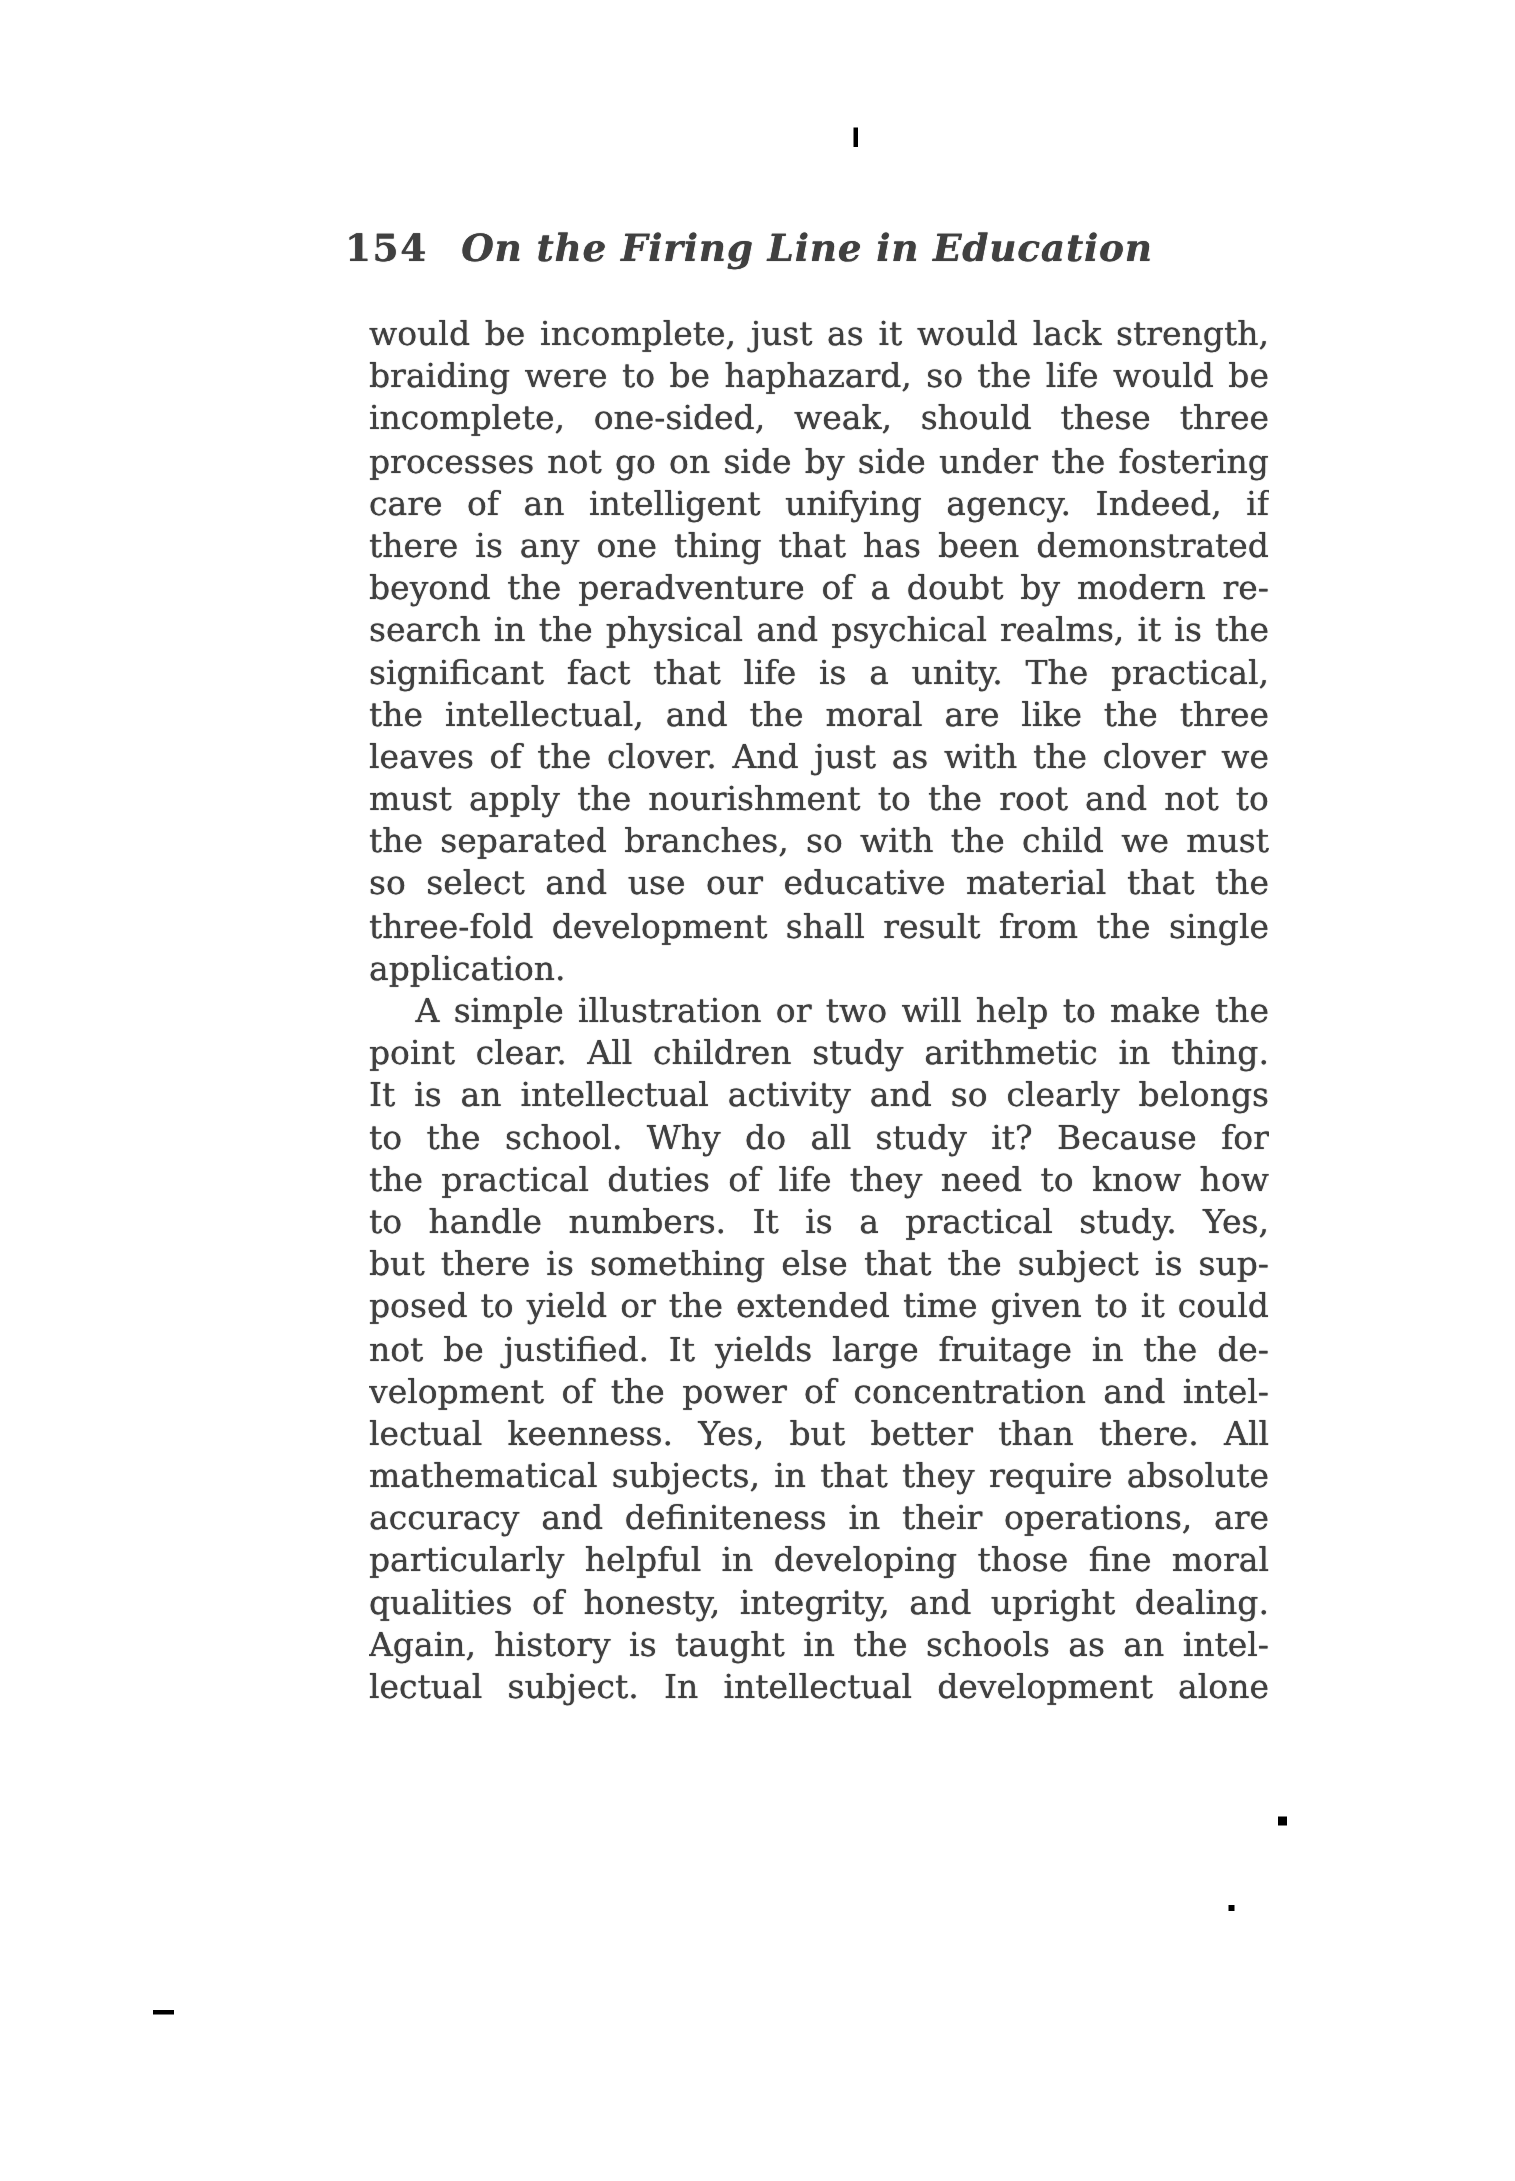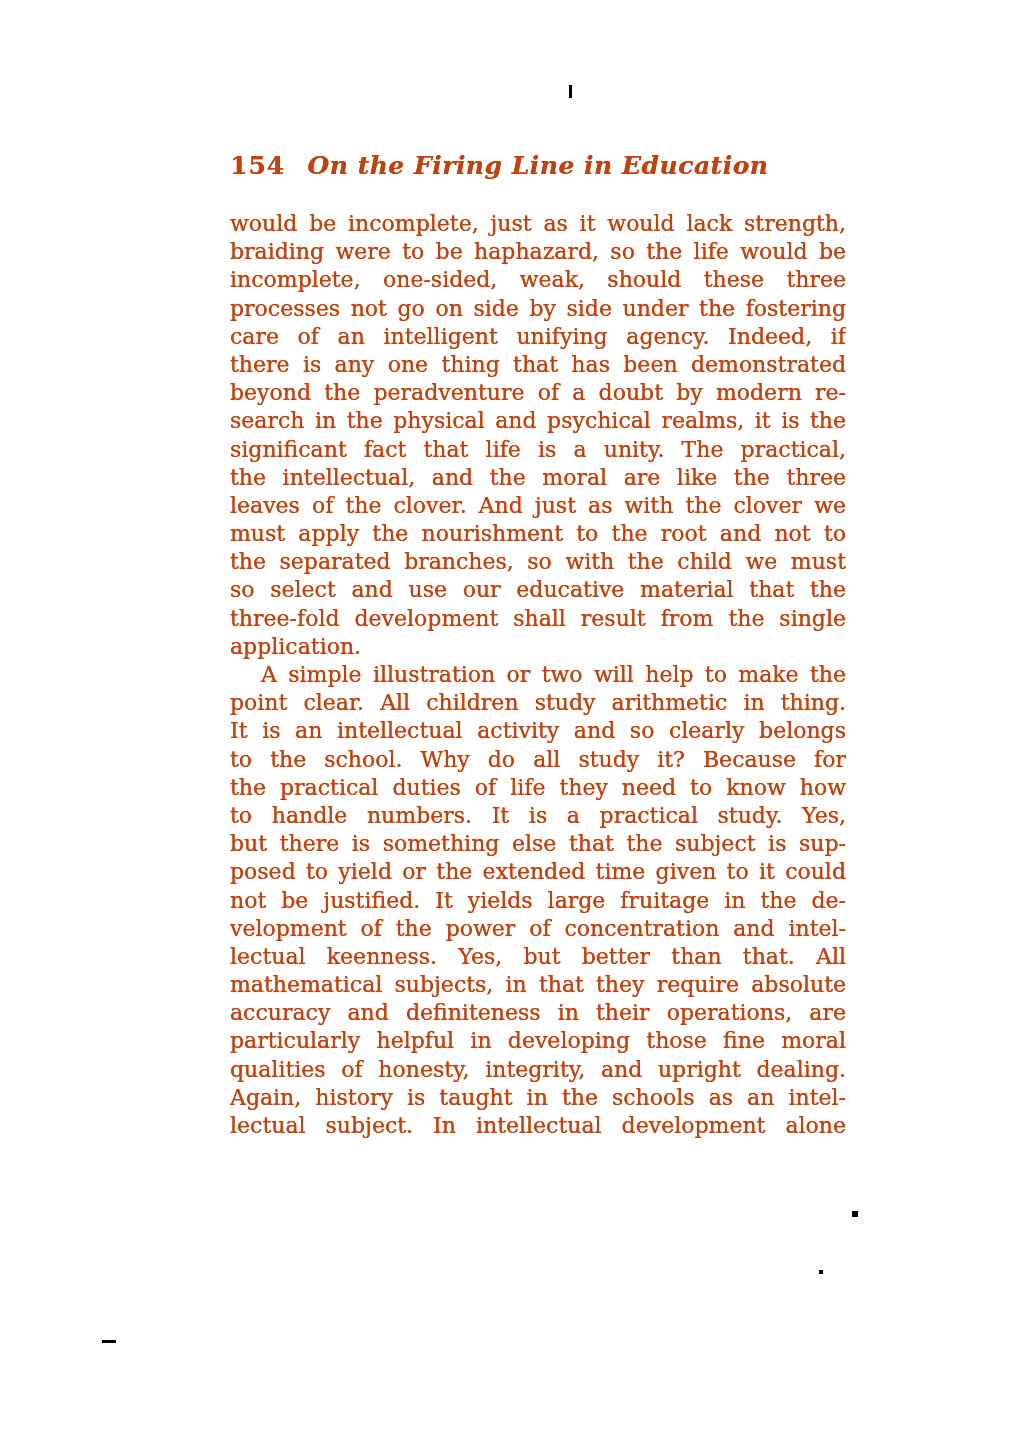--- a/index.html
+++ b/index.html
@@ -7,21 +7,21 @@
     padding: 0;
     background: #ffffff;
   }
   .page {
     position: relative;
     width: 1010px;
     height: 1454px;
     background: #ffffff;
     overflow: hidden;
     font-family: "DejaVu Serif", serif;
-    color: #c2410c;
+    color: #404040;
   }
   .text-block {
     position: absolute;
     left: 230px;
     top: 150px;
     width: 616px;
   }
   .running-head {
     position: relative;
     height: 32px;
@@ -53,20 +53,21 @@
   }
   .line {
     height: 28.2px;
     line-height: 28.2px;
     text-align: justify;
     text-align-last: justify;
     white-space: normal;
     overflow: hidden;
     text-shadow: 0 0 0.7px currentColor;
     word-spacing: 1px;
+    margin-left: 16px;
   }
   
   .paragraph:not(.continues) .line:last-child {
     text-align-last: left;
   }
   .paragraph.indent-first .line:first-child {
     text-indent: 31px;
   }
   
   .speck {
@@ -118,21 +119,21 @@
           <div class="line">A simple illustration or two will help to make the</div>
           <div class="line">point clear.  All children study arithmetic in thing.</div>
           <div class="line">It is an intellectual activity and so clearly belongs</div>
           <div class="line">to the school.  Why do all study it?  Because for</div>
           <div class="line">the practical duties of life they need to know how</div>
           <div class="line">to handle numbers.  It is a practical study.  Yes,</div>
           <div class="line">but there is something else that the subject is sup-</div>
           <div class="line">posed to yield or the extended time given to it could</div>
           <div class="line">not be justified.  It yields large fruitage in the de-</div>
           <div class="line">velopment of the power of concentration and intel-</div>
-          <div class="line">lectual keenness.  Yes, but better than that.  All</div>
+          <div class="line">lectual keenness.  Yes, but better than there.  All</div>
           <div class="line">mathematical subjects, in that they require absolute</div>
           <div class="line">accuracy and definiteness in their operations, are</div>
           <div class="line">particularly helpful in developing those fine moral</div>
           <div class="line">qualities of honesty, integrity, and upright dealing.</div>
           <div class="line">Again, history is taught in the schools as an intel-</div>
           <div class="line">lectual subject.  In intellectual development alone</div>
         </div>
     </div>
 
   </div>

